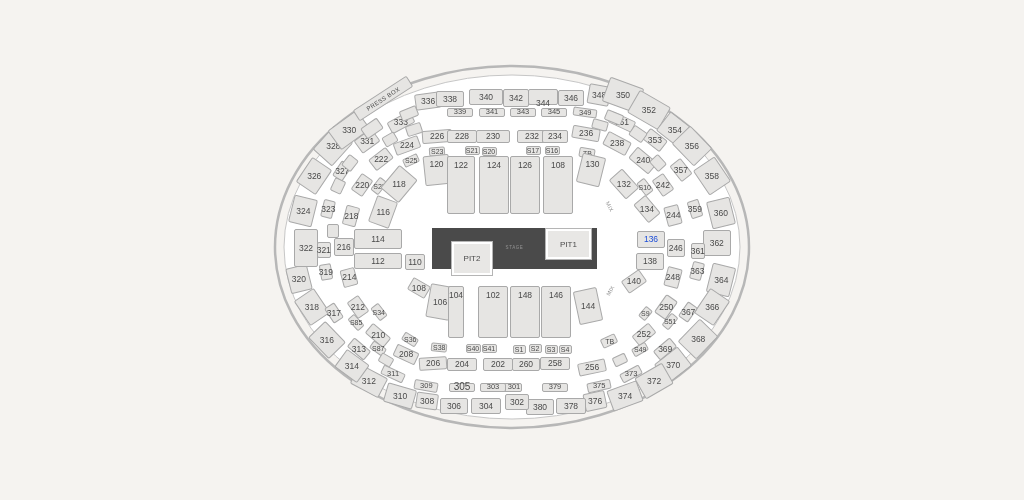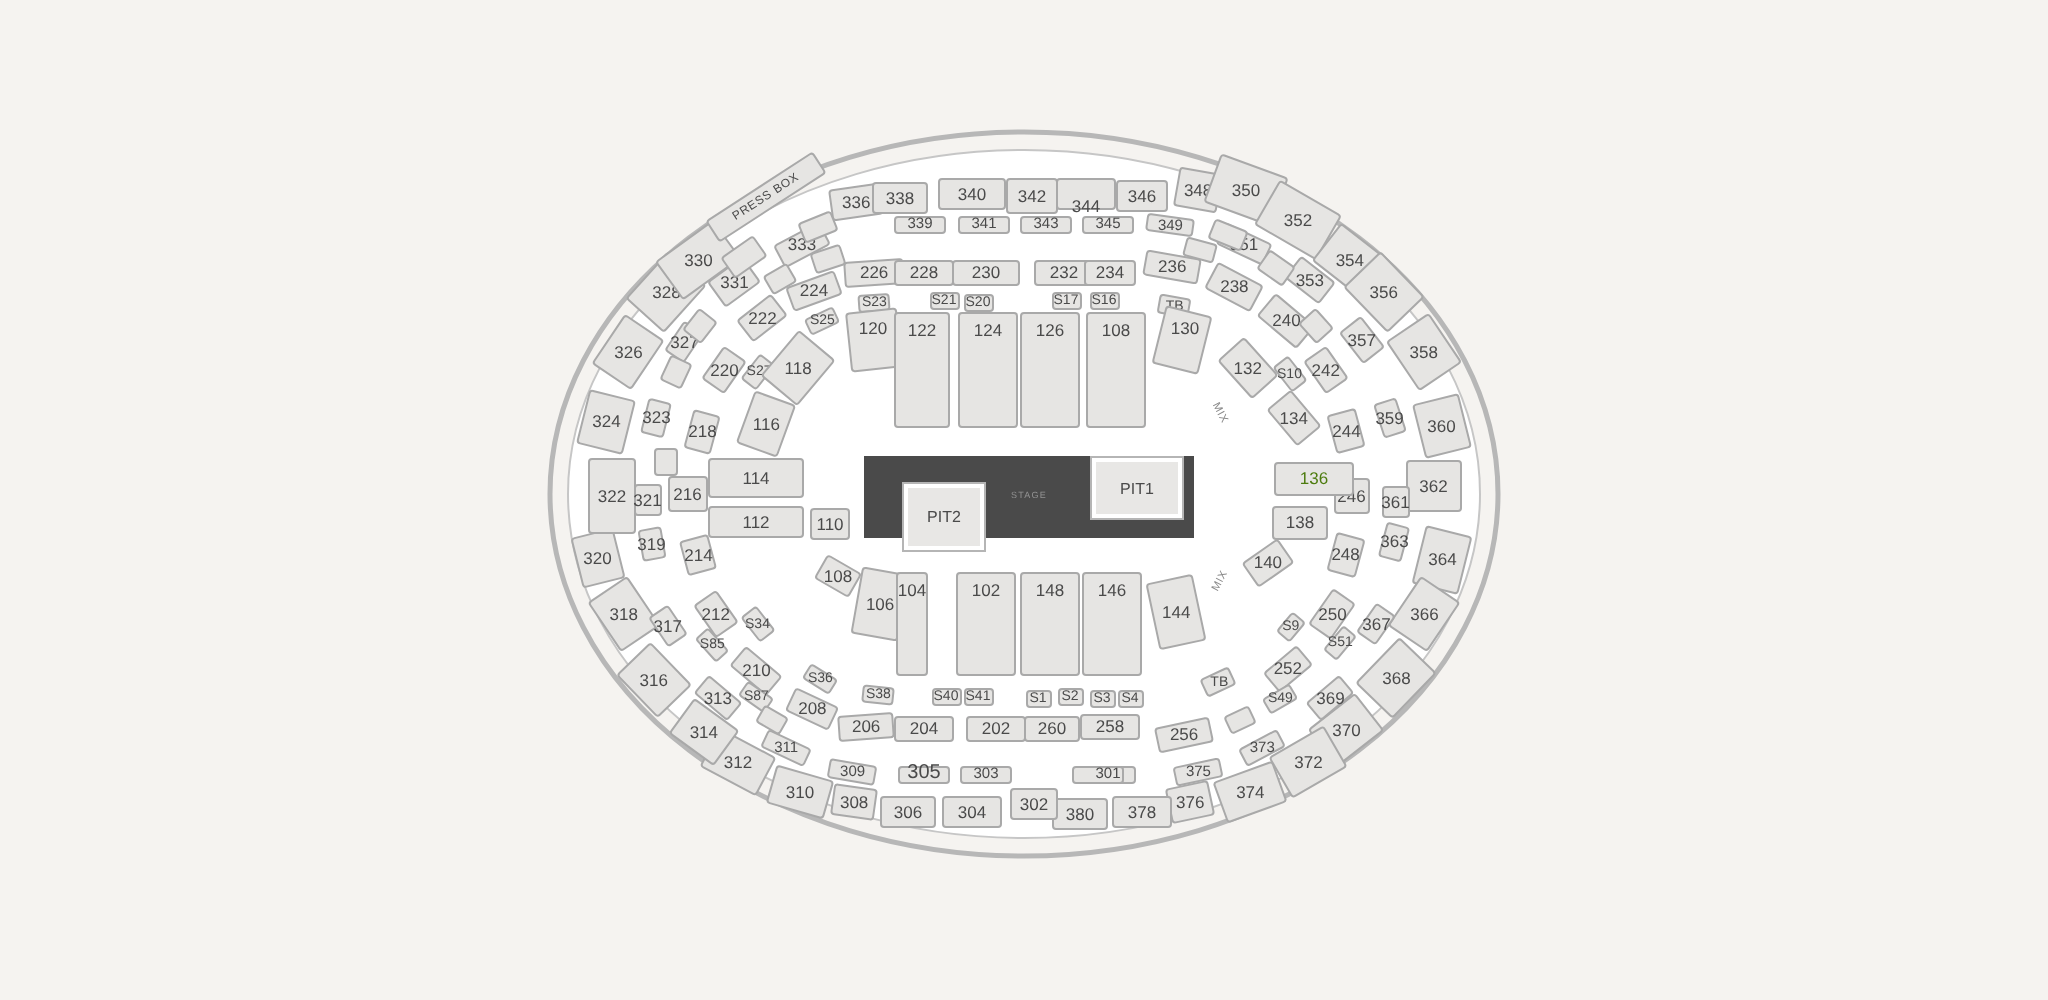--- a/index.html
+++ b/index.html
@@ -204,21 +204,21 @@
       </div>
       <div class="section" style="left: 620px; top: 369px; width: 22px; height: 10px; transform: rotate(-28deg); background: rgb(230, 229, 227); border-color: rgb(169, 169, 169); color: rgb(74, 74, 74);">
         <span style="font-size: 7.5px; transform: rotate(28deg);">373</span>
       </div>
       <div class="section" style="left: 587px; top: 381px; width: 24px; height: 10px; transform: rotate(-12deg); background: rgb(230, 229, 227); border-color: rgb(169, 169, 169); color: rgb(74, 74, 74);">
         <span style="font-size: 7.5px; transform: rotate(12deg);">375</span>
       </div>
       <div class="section" style="left: 542px; top: 382.5px; width: 26px; height: 9px; transform: rotate(0deg); background: rgb(230, 229, 227); border-color: rgb(169, 169, 169); color: rgb(74, 74, 74);">
         <span style="font-size: 7.5px; transform: rotate(0deg);">379</span>
       </div>
-      <div class="section" style="left: 536px; top: 382.5px; width: 26px; height: 9px; transform: rotate(0deg); background: rgb(230, 229, 227); border-color: rgb(169, 169, 169); color: rgb(74, 74, 74); padding-left: 10px;">
+      <div class="section" style="left: 496px; top: 382.5px; width: 26px; height: 9px; transform: rotate(0deg); background: rgb(230, 229, 227); border-color: rgb(169, 169, 169); color: rgb(74, 74, 74); padding-left: 10px;">
         <span style="font-size: 7.5px; transform: rotate(0deg);">301</span>
       </div>
       <div class="section" style="left: 480px; top: 382.5px; width: 26px; height: 9px; transform: rotate(0deg); background: rgb(230, 229, 227); border-color: rgb(169, 169, 169); color: rgb(74, 74, 74);">
         <span style="font-size: 7.5px; transform: rotate(0deg);">303</span>
       </div>
       <div class="section" style="left: 449px; top: 382.5px; width: 26px; height: 9px; transform: rotate(0deg); background: rgb(230, 229, 227); border-color: rgb(169, 169, 169); color: rgb(74, 74, 74);">
         <span style="font-size: 10px; transform: rotate(0deg);">305</span>
       </div>
       <div class="section" style="left: 414px; top: 381px; width: 24px; height: 10px; transform: rotate(10deg); background: rgb(230, 229, 227); border-color: rgb(169, 169, 169); color: rgb(74, 74, 74);">
         <span style="font-size: 7.5px; transform: rotate(-10deg);">309</span>
@@ -438,21 +438,21 @@
       </div>
       <div class="section va-top" style="left: 541px; top: 286px; width: 30px; height: 52px; transform: rotate(0deg); background: rgb(230, 229, 227); border-color: rgb(169, 169, 169); color: rgb(74, 74, 74);">
         <span style="font-size: 8.5px; transform: rotate(0deg);">146</span>
       </div>
       <div class="section" style="left: 623px; top: 273.5px; width: 22px; height: 15px; transform: rotate(-35deg); background: rgb(230, 229, 227); border-color: rgb(169, 169, 169); color: rgb(74, 74, 74);">
         <span style="font-size: 8.5px; transform: rotate(35deg);">140</span>
       </div>
       <div class="section" style="left: 636px; top: 252.5px; width: 28px; height: 17px; transform: rotate(0deg); background: rgb(230, 229, 227); border-color: rgb(169, 169, 169); color: rgb(74, 74, 74);">
         <span style="font-size: 8.5px; transform: rotate(0deg);">138</span>
       </div>
-      <div class="section" style="left: 637px; top: 230.5px; width: 40px; height: 17px; transform: rotate(0deg); background: rgb(230, 229, 227); border-color: rgb(169, 169, 169); color: #4d7c0f;">
+      <div class="section" style="left: 637px; top: 230.5px; width: 28px; height: 17px; transform: rotate(0deg); background: rgb(230, 229, 227); border-color: rgb(169, 169, 169); color: #1d4ed8;">
         <span style="font-size: 8.5px; transform: rotate(0deg);">136</span>
       </div>
       <div class="section" style="left: 635px; top: 201px; width: 24px; height: 16px; transform: rotate(50deg); background: rgb(230, 229, 227); border-color: rgb(169, 169, 169); color: rgb(74, 74, 74);">
         <span style="font-size: 8.5px; transform: rotate(-50deg);">134</span>
       </div>
       <div class="section" style="left: 611px; top: 175px; width: 26px; height: 18px; transform: rotate(48deg); background: rgb(230, 229, 227); border-color: rgb(169, 169, 169); color: rgb(74, 74, 74);">
         <span style="font-size: 8.5px; transform: rotate(-48deg);">132</span>
       </div>
       <div class="section va-top" style="left: 579px; top: 155px; width: 24px; height: 30px; transform: rotate(14deg); background: rgb(230, 229, 227); border-color: rgb(169, 169, 169); color: rgb(74, 74, 74);">
         <span style="font-size: 8.5px; transform: rotate(-14deg);">130</span>

